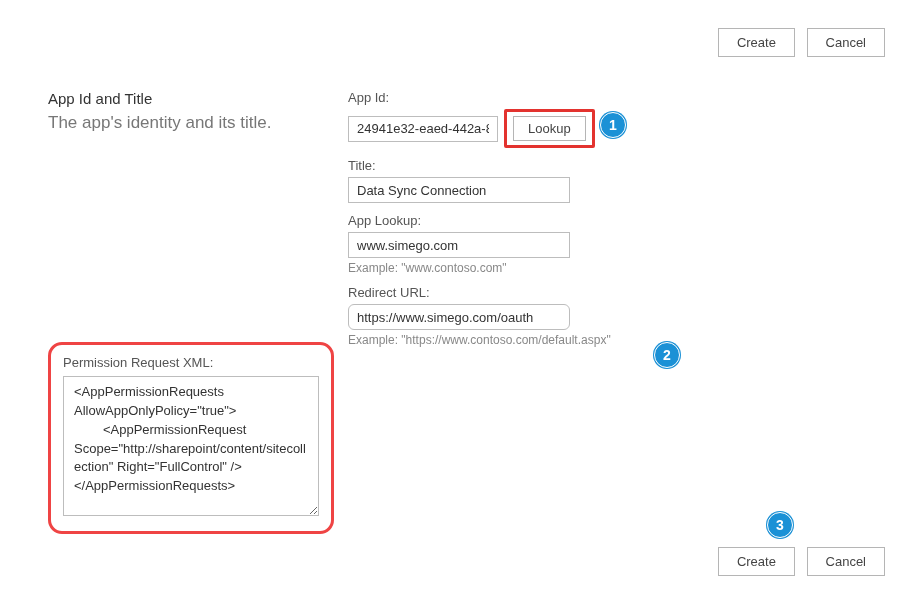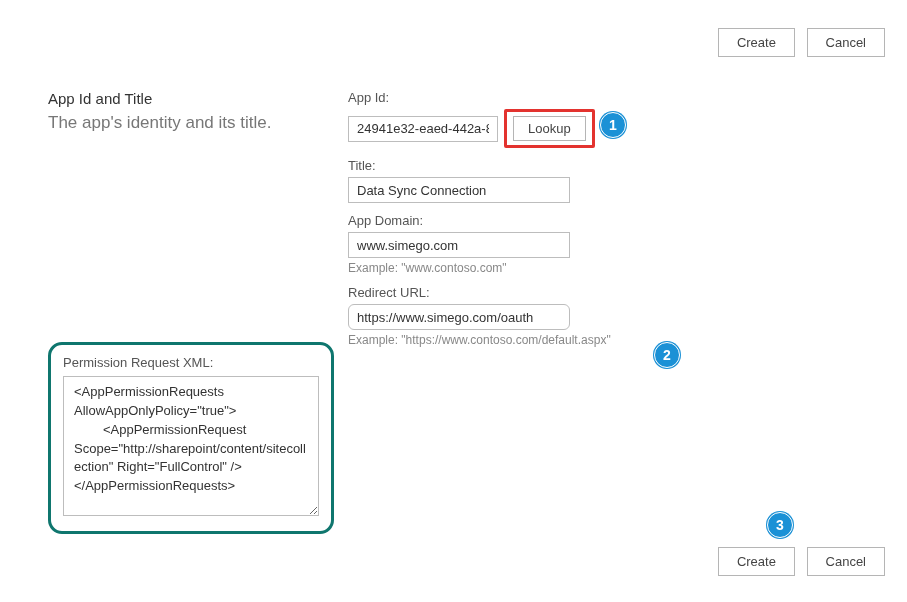--- a/index.html
+++ b/index.html
@@ -82,21 +82,21 @@
     align-items: center;
     gap: 6px;
   }
   .highlight-red {
     border: 3px solid #e3332f;
     border-radius: 2px;
     padding: 4px 6px;
     display: inline-block;
   }
   .highlight-red-block {
-    border: 3px solid #0f766e;
+    border: 3px solid #ef4444;
     border-radius: 14px;
     padding: 10px 12px 12px 12px;
     display: inline-block;
   }
   .badge {
     display: inline-flex;
     align-items: center;
     justify-content: center;
     width: 26px;
     height: 26px;
@@ -147,21 +147,21 @@
     <div class="lookup-row">
       <input class="text-input" style="width: 150px;" value="24941e32-eaed-442a-806">
       <span class="highlight-red">
         <button class="btn" style="margin-left:0;padding:4px 14px">Lookup</button>
       </span>
     </div>
 
     <div class="field-label">Title:</div>
     <input class="text-input" style="width: 222px;" value="Data Sync Connection">
 
-    <div class="field-label">App Domain:</div>
+    <div class="field-label">App Lookup:</div>
     <input class="text-input" style="width: 222px;" value="www.simego.com">
     <div class="example-text">Example: "www.contoso.com"</div>
 
     <div class="field-label">Redirect URL:</div>
     <input class="text-input" style="width: 222px; border-radius: 6px;" value="https://www.simego.com/oauth">
     <div class="example-text">Example: "https://www.contoso.com/default.aspx"</div>
   </div>
 </div>
 
 <div class="section" id="section2">

